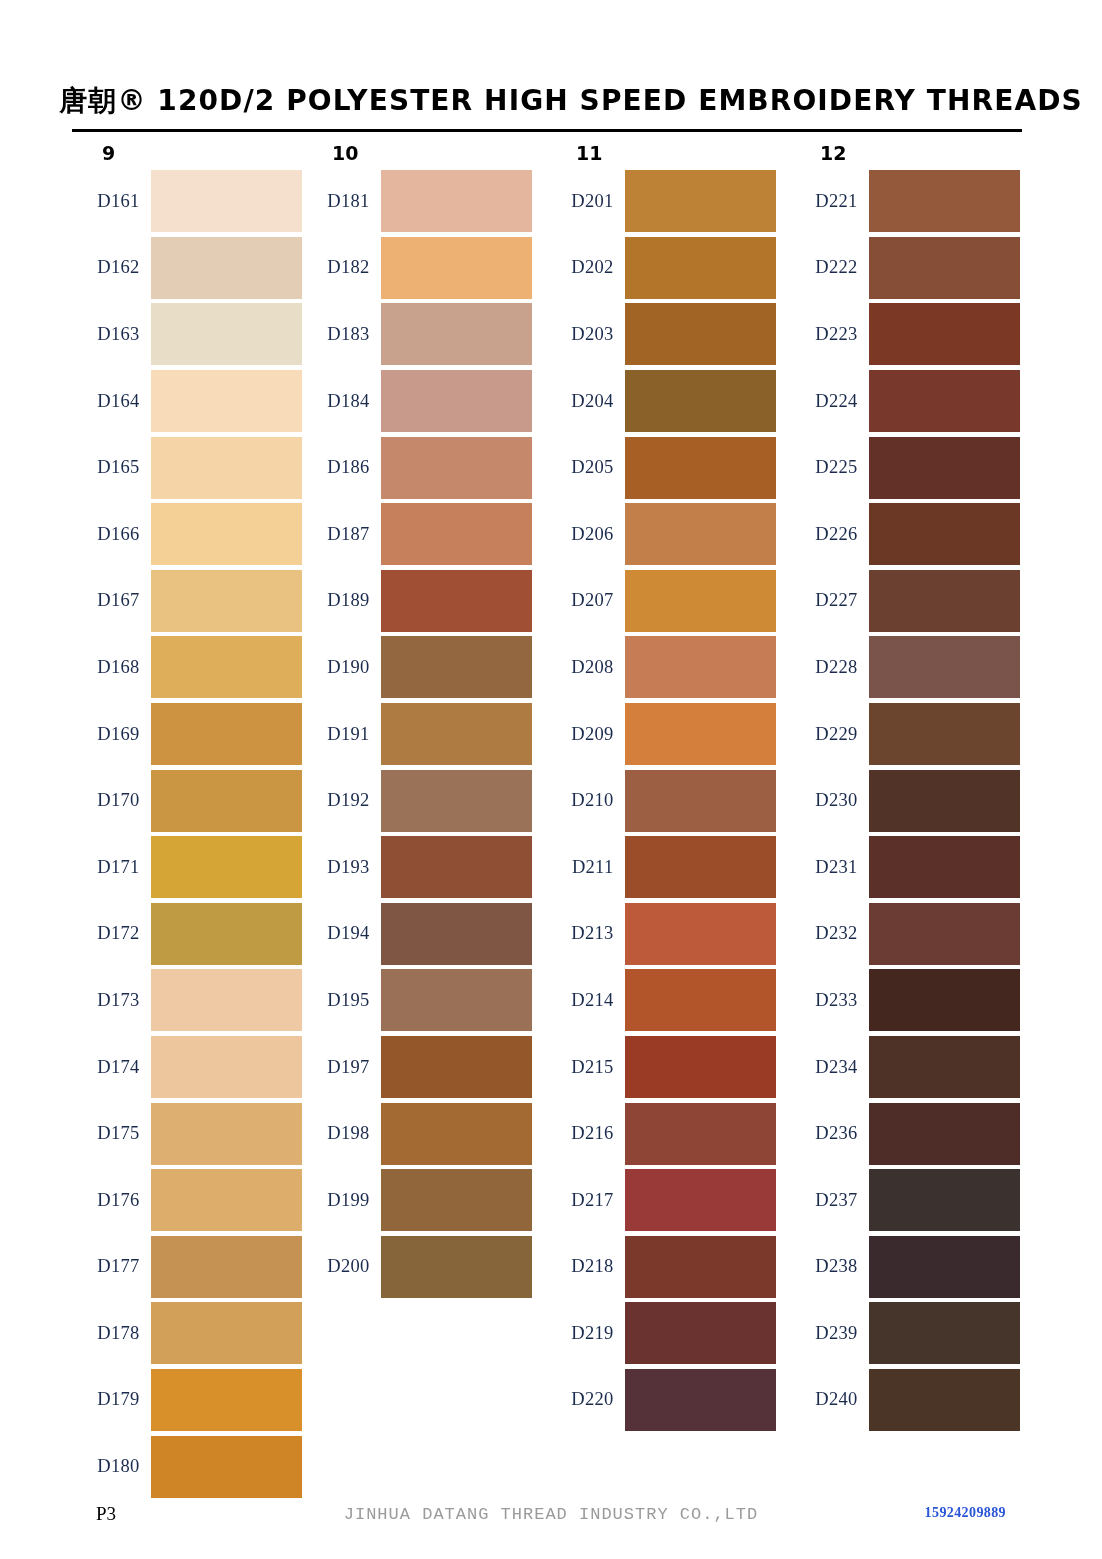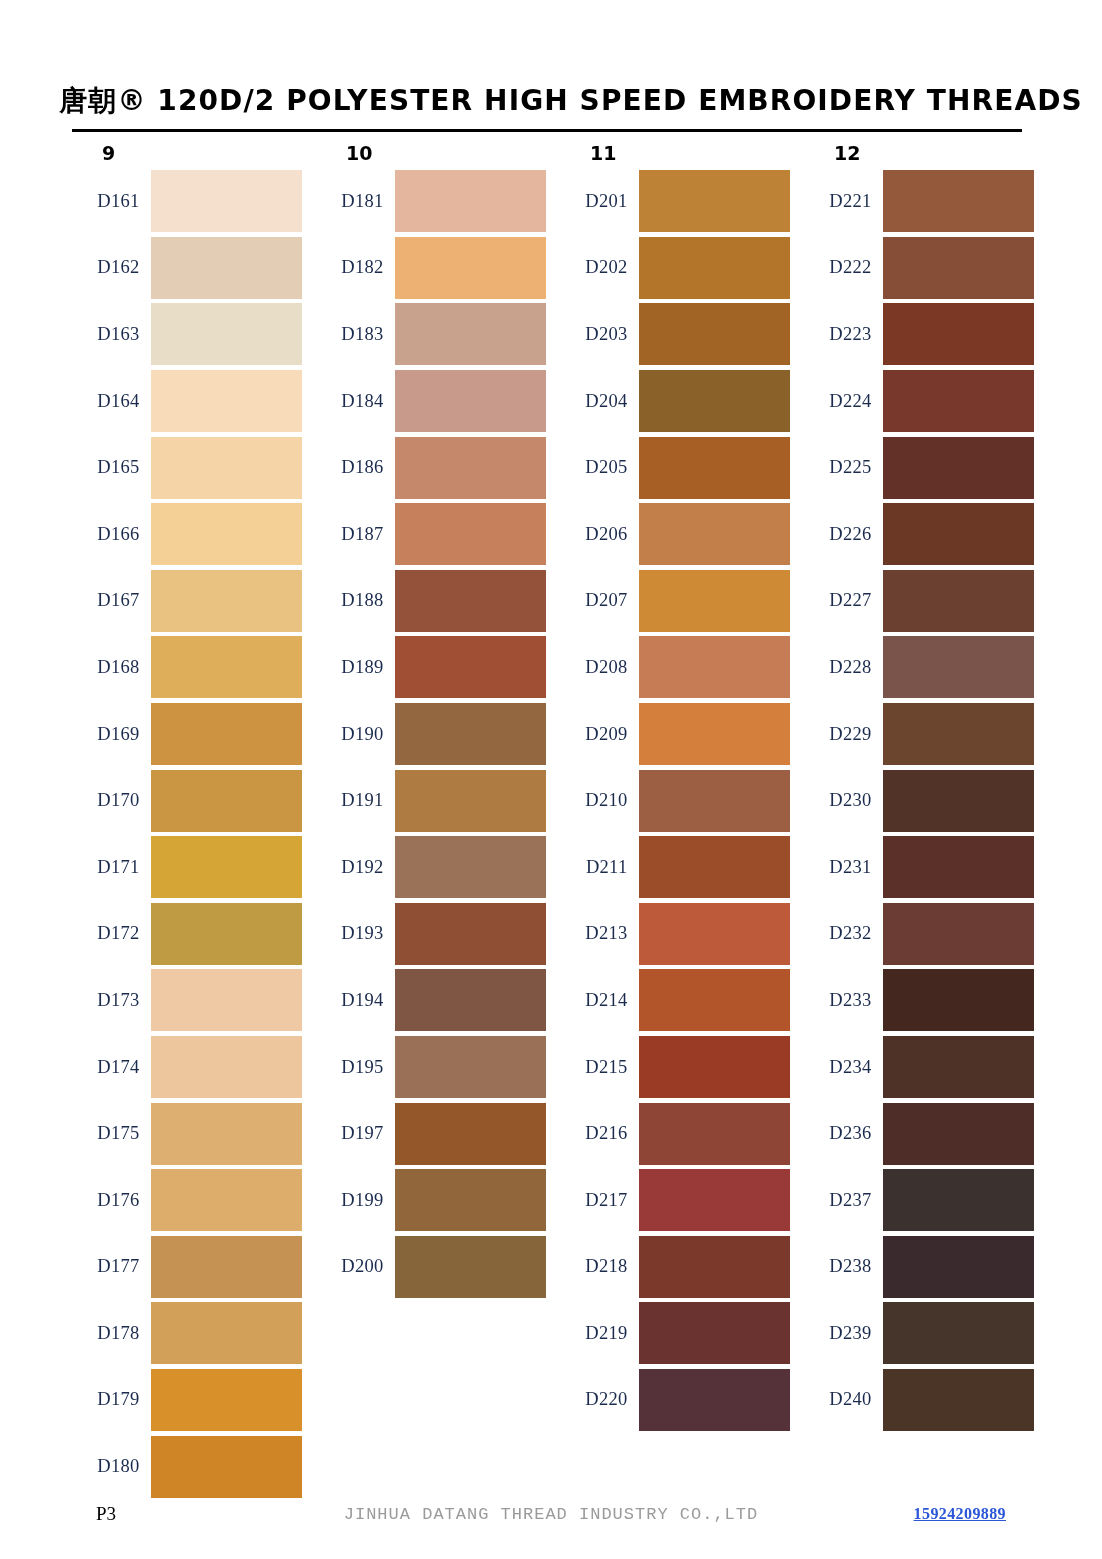--- a/index.html
+++ b/index.html
@@ -81,21 +81,21 @@
     color: #1b2b4d;
     letter-spacing: 0.3px;
   }
   .swatch-chip {
     width: 166px;
     height: 62px;
   }
   
   .col-1 { padding-left: 72px; }
   .col-1 .col-head { padding-left: 30px; }
-  .col-2 { padding-left: 14px; }
+  .col-2 { }
   .col-2 .col-head { padding-left: 30px; }
   .col-3 { padding-left: 14px; }
   .col-3 .col-head { padding-left: 30px; }
   .col-4 { padding-left: 14px; }
   .col-4 .col-head { padding-left: 30px; }
 
   .footer {
     position: absolute;
     bottom: 26px;
     left: 0;
@@ -120,24 +120,23 @@
     font-size: 17px;
     letter-spacing: 1px;
     color: #9a9a9a;
   }
   .footer-phone {
     position: absolute;
     right: 96px;
     top: 2px;
     font-family: "Liberation Serif", "DejaVu Serif", serif;
     font-weight: bold;
-    font-size: 16px;
+    font-size: 14px;
     letter-spacing: 0.4px;
     color: #2b56d8;
-    text-decoration: underline;
   }
 </style>
 </head>
 <body>
 
 <div class="page">
 
   <div class="title">唐朝® 120D/2 POLYESTER HIGH SPEED EMBROIDERY THREADS</div>
 
   <div class="rule"></div>
@@ -246,24 +245,20 @@
         </div>
         <div class="swatch-row">
           <div class="swatch-label">D186</div>
           <div class="swatch-chip" style="background: rgb(197, 136, 106);"></div>
         </div>
         <div class="swatch-row">
           <div class="swatch-label">D187</div>
           <div class="swatch-chip" style="background: rgb(199, 128, 92);"></div>
         </div>
         <div class="swatch-row">
-          <div class="swatch-label">D188</div>
-          <div class="swatch-chip" style="background: rgb(149, 82, 58);"></div>
-        </div>
-        <div class="swatch-row">
           <div class="swatch-label">D189</div>
           <div class="swatch-chip" style="background: rgb(160, 79, 53);"></div>
         </div>
         <div class="swatch-row">
           <div class="swatch-label">D190</div>
           <div class="swatch-chip" style="background: rgb(147, 103, 63);"></div>
         </div>
         <div class="swatch-row">
           <div class="swatch-label">D191</div>
           <div class="swatch-chip" style="background: rgb(174, 124, 66);"></div>
@@ -280,20 +275,24 @@
           <div class="swatch-label">D194</div>
           <div class="swatch-chip" style="background: rgb(126, 86, 67);"></div>
         </div>
         <div class="swatch-row">
           <div class="swatch-label">D195</div>
           <div class="swatch-chip" style="background: rgb(154, 112, 86);"></div>
         </div>
         <div class="swatch-row">
           <div class="swatch-label">D197</div>
           <div class="swatch-chip" style="background: rgb(148, 87, 42);"></div>
+        </div>
+        <div class="swatch-row">
+          <div class="swatch-label">D198</div>
+          <div class="swatch-chip" style="background: rgb(164, 106, 51);"></div>
         </div>
         <div class="swatch-row">
           <div class="swatch-label">D199</div>
           <div class="swatch-chip" style="background: rgb(145, 102, 58);"></div>
         </div>
         <div class="swatch-row">
           <div class="swatch-label">D200</div>
           <div class="swatch-chip" style="background: rgb(135, 101, 59);"></div>
         </div>
       </div>

